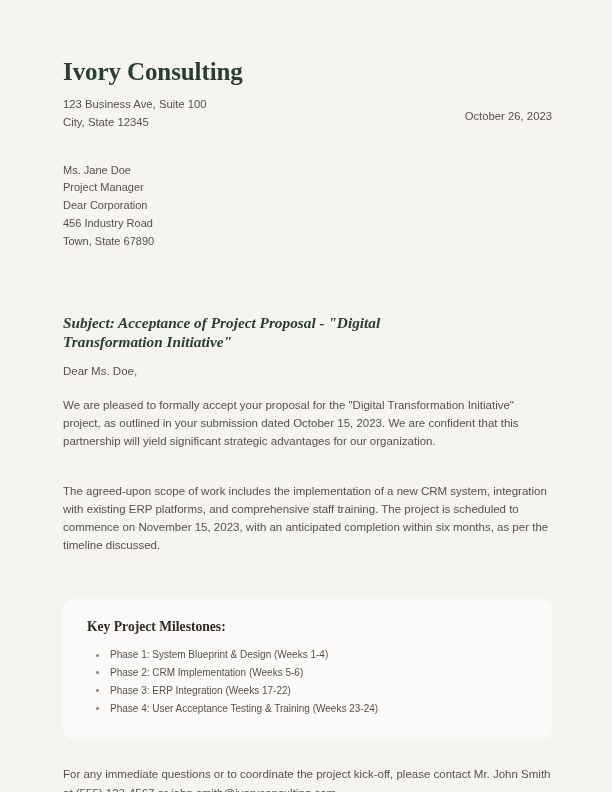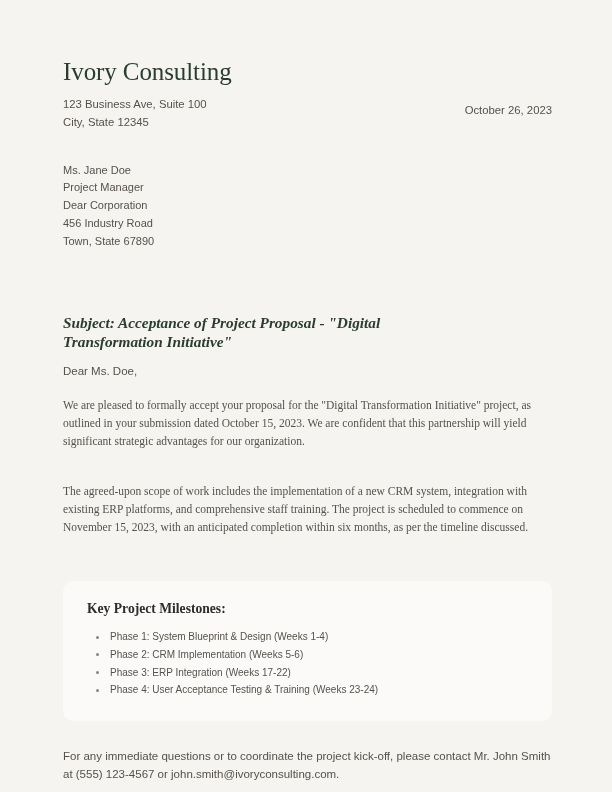--- a/index.html
+++ b/index.html
@@ -23,39 +23,39 @@
     box-sizing: border-box;
     padding: 58px 60px 0 63px;
   }
 
   
   .letterhead {
     position: relative;
   }
   .company-name {
     font-family: "Liberation Serif", serif;
-    font-weight: normal;
+    font-weight: bold;
     font-size: 25px;
     line-height: 1.12;
     color: #2b3d31;
     letter-spacing: -0.1px;
     margin: 0 0 9px 0;
   }
   .company-address {
     font-size: 11.3px;
     line-height: 1.62;
     color: #56514c;
   }
   .company-address div {
     white-space: nowrap;
   }
 
   .date-block {
     position: absolute;
-    top: 43px;
+    top: 49px;
     right: 0;
     width: 90px;
     text-align: right;
     font-size: 11.3px;
     line-height: 1.62;
     color: #56514c;
   }
 
   
   .recipient {
@@ -87,21 +87,20 @@
     color: #56514c;
   }
 
   
   .para {
     margin-top: 16px;
     font-size: 11.5px;
     line-height: 1.58;
     color: #56514c;
     text-align: left;
-    font-family: Liberation Serif, serif;
   }
   .para.spaced {
     margin-top: 31px;
   }
 
   
   .callout {
     margin-top: 45px;
     background: #fbfaf8;
     border-radius: 10px;

